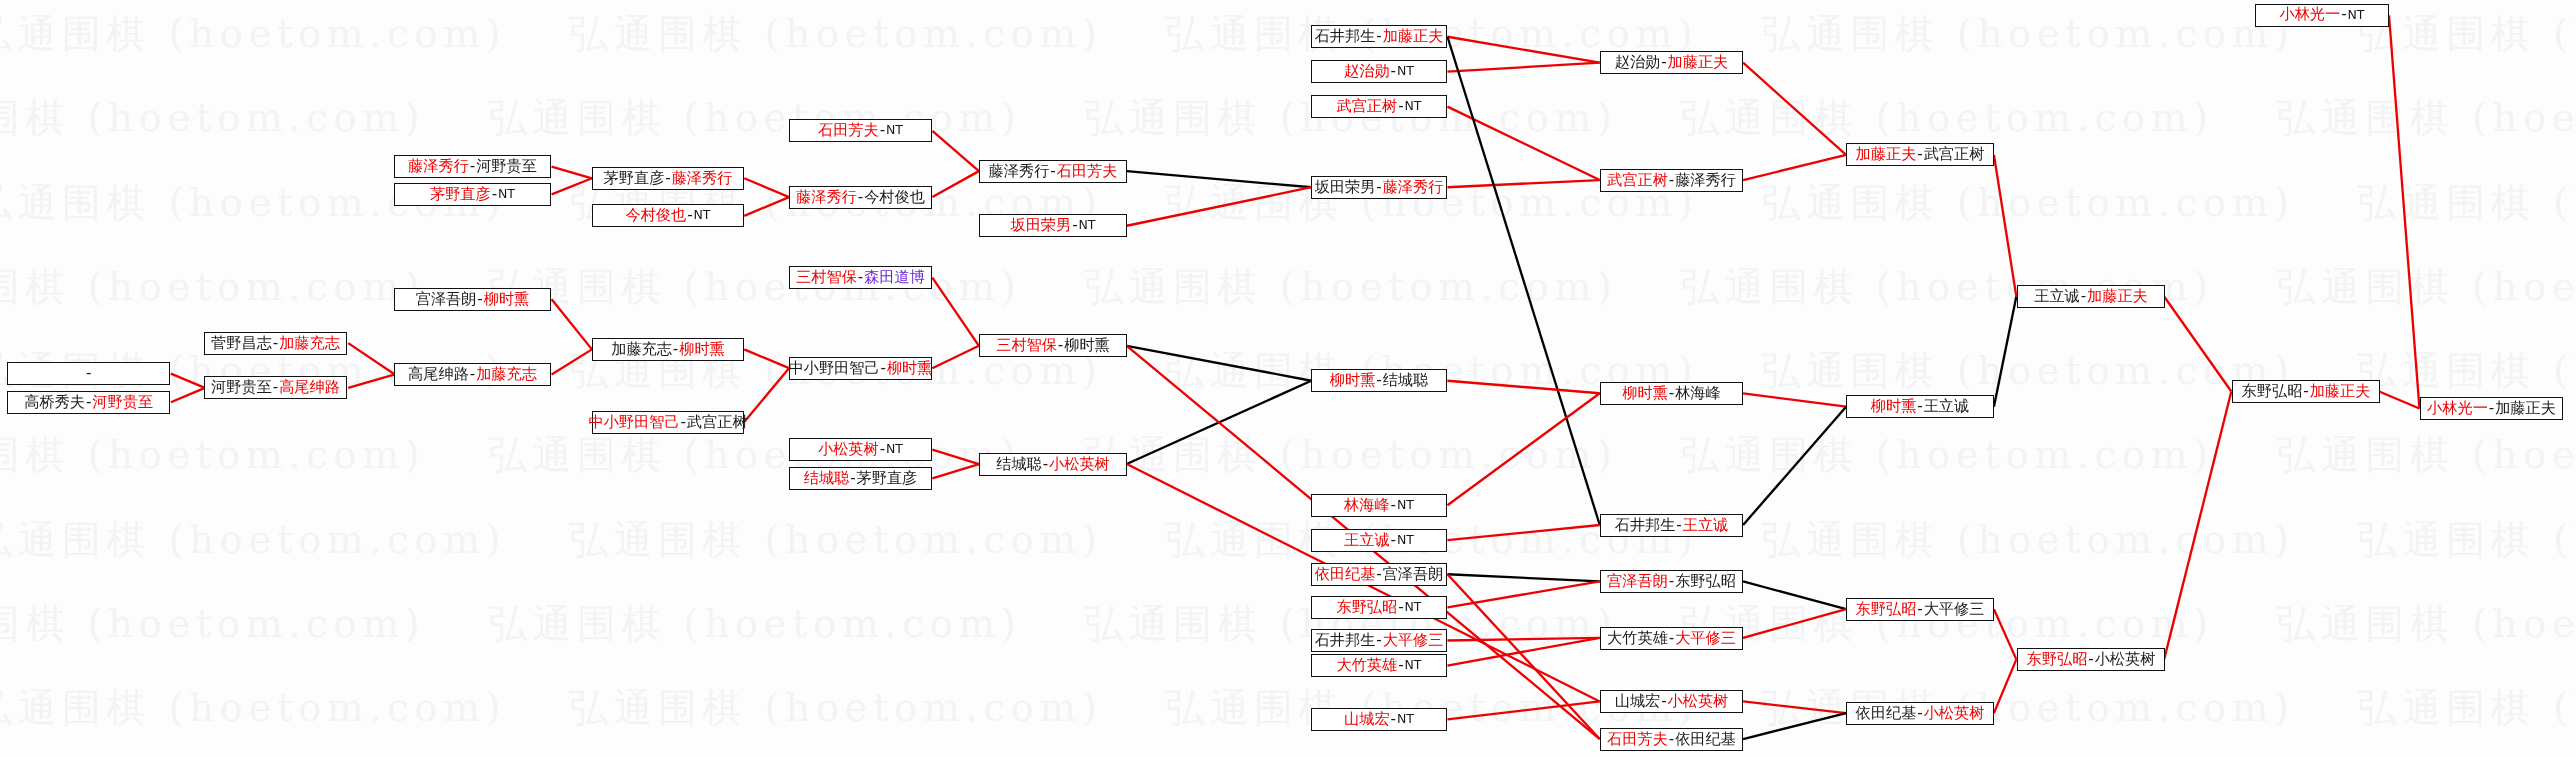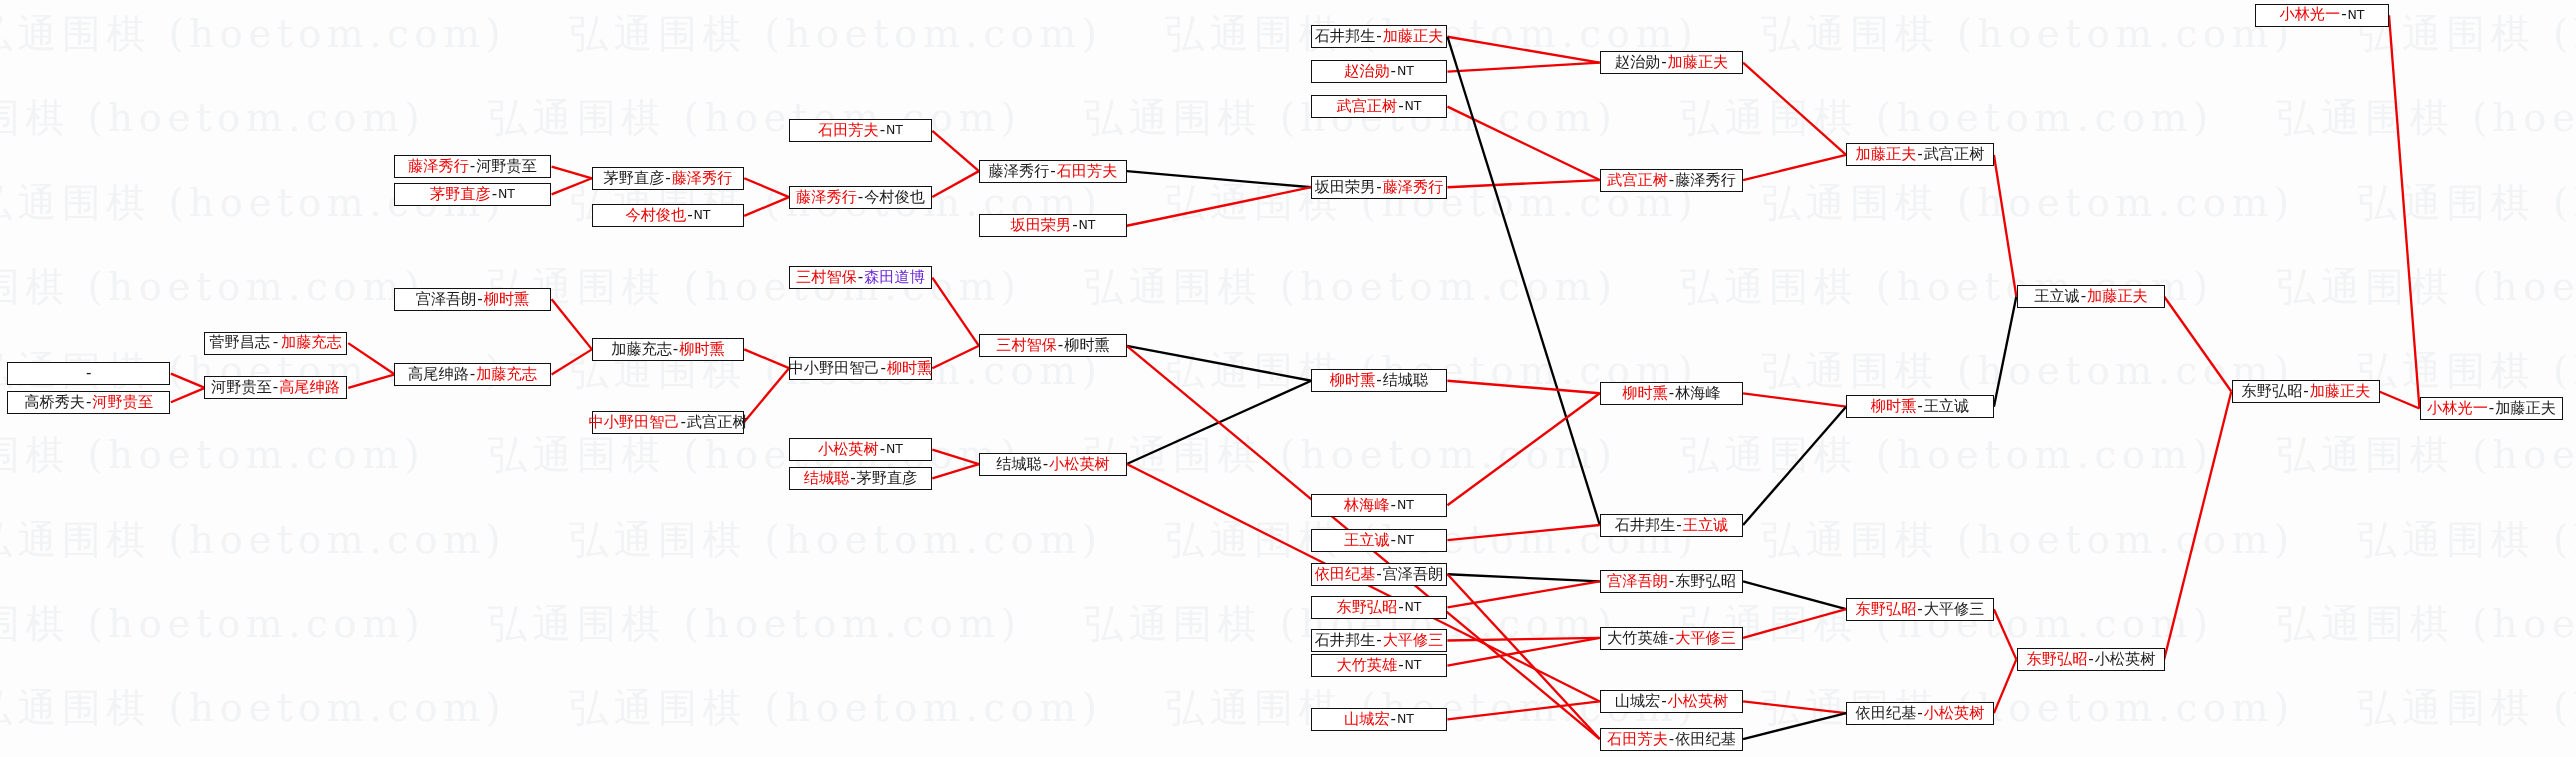--- a/index.html
+++ b/index.html
@@ -148,21 +148,21 @@
       <div class="node" id="n1" style="left: 7.2px; top: 362px; width: 163px; border-color: rgb(17, 17, 17);">
         <span class="p lose" style="color: rgb(26, 26, 26);"></span>
         <span class="sep">-</span>
         <span class="p lose" style="color: rgb(26, 26, 26);"></span>
       </div>
       <div class="node" id="n2" style="left: 7.2px; top: 391px; width: 163px; border-color: rgb(17, 17, 17);">
         <span class="p lose" style="color: rgb(26, 26, 26);">高桥秀夫</span>
         <span class="sep">-</span>
         <span class="p win" style="color: rgb(238, 0, 0);">河野贵至</span>
       </div>
-      <div class="node" id="n3" style="left: 204px; top: 332px; width: 143px; border-color: rgb(17, 17, 17); font-family: Liberation Mono, monospace;">
+      <div class="node" id="n3" style="left: 204px; top: 332px; width: 143px; border-color: rgb(17, 17, 17);">
         <span class="p lose" style="color: rgb(26, 26, 26);">菅野昌志</span>
         <span class="sep">-</span>
         <span class="p win" style="color: rgb(238, 0, 0);">加藤充志</span>
       </div>
       <div class="node" id="n4" style="left: 204px; top: 376px; width: 143px; border-color: rgb(17, 17, 17);">
         <span class="p lose" style="color: rgb(26, 26, 26);">河野贵至</span>
         <span class="sep">-</span>
         <span class="p win" style="color: rgb(238, 0, 0);">高尾绅路</span>
       </div>
       <div class="node" id="n5" style="left: 394px; top: 155px; width: 157px; border-color: rgb(17, 17, 17);">

